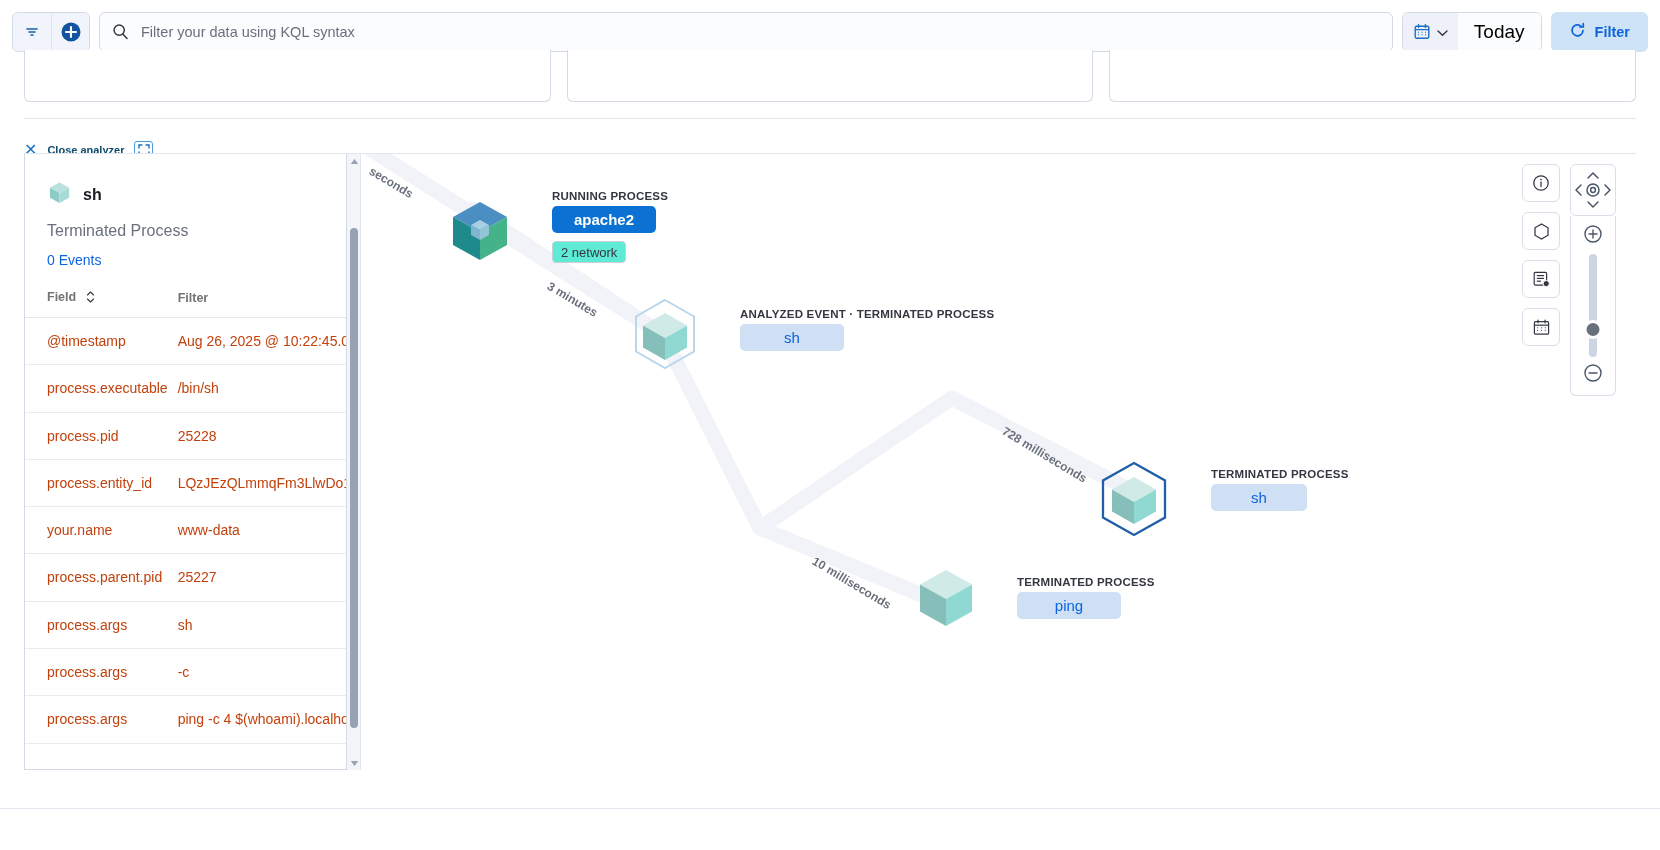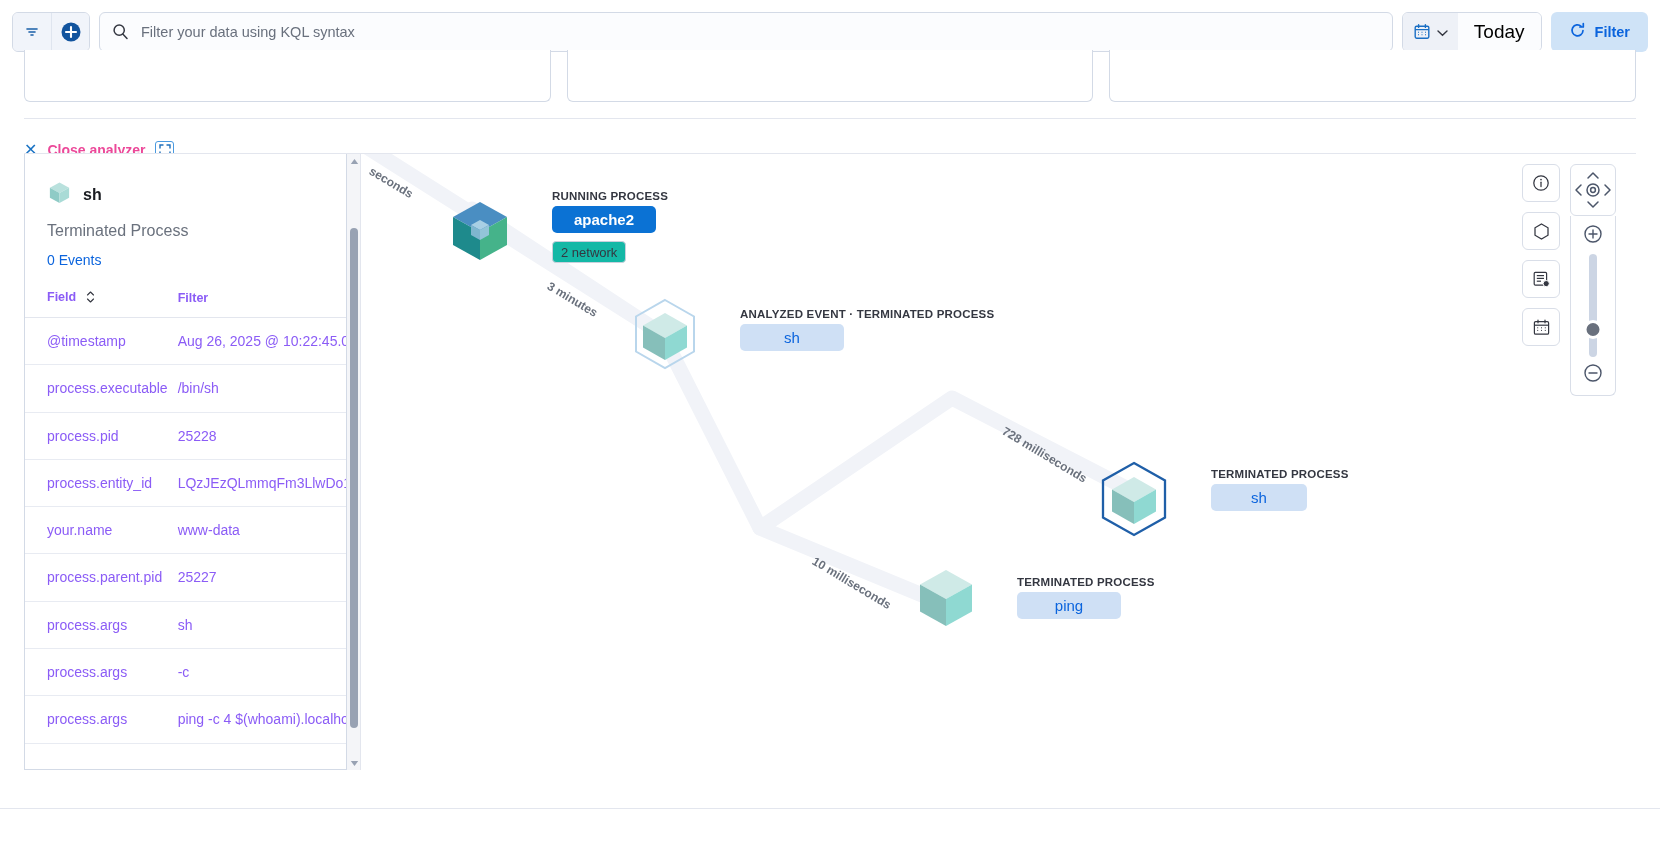--- a/index.html
+++ b/index.html
@@ -69,21 +69,21 @@
     position: absolute; left: 24px; top: 118px; width: 1612px; height: 1px;
     background: #e3e6ee;
   }
 
   
   .analyzerbar {
     position: absolute; left: 24px; top: 136px; width: 1612px; height: 28px;
     display: flex; align-items: center; gap: 10px;
   }
   .ca-x { color: #1a73c4; font-size: 16px; line-height: 1; cursor: pointer; }
-  .ca-label { color: #ec4899; font-size: 14px; font-weight: 700; cursor: pointer; }
+  .ca-label { color: #0c4a6e; font-size: 11px; font-weight: 700; cursor: pointer; }
   .ca-expand {
     width: 19px; height: 19px; border: 1px solid #4a9ae0; border-radius: 3px;
     display: flex; align-items: center; justify-content: center; cursor: pointer;
   }
 
   
   .analyzer {
     position: absolute; left: 24px; top: 153px; width: 1612px; height: 616px;
     border-top: 1px solid #e3e6ee;
   }
@@ -95,27 +95,27 @@
     overflow: hidden;
   }
   .dp-head { padding: 26px 22px 0 22px; }
   .dp-title-row { display: flex; align-items: center; gap: 11px; }
   .dp-title { font-size: 16px; font-weight: 700; color: #1a1c21; }
   .dp-subtitle { font-size: 16px; color: #6a717d; margin-top: 13px; }
   .dp-events { font-size: 14px; color: #0b64dd; margin-top: 12px; cursor: pointer; }
 
   table.dp-table { width: 100%; border-collapse: collapse; margin-top: 18px; }
   table.dp-table th {
-    text-align: left; font-size: 12.5px; font-weight: 700; color: #8b5cf6;
+    text-align: left; font-size: 12.5px; font-weight: 700; color: #737373;
     padding: 4px 0 11px 0; border-bottom: 1px solid #e3e6ee;
   }
   table.dp-table th.c1 { padding-left: 22px; width: 146px; }
   table.dp-table th.c2 { padding-left: 0; }
   table.dp-table td {
-    font-size: 14px; color: #8b5cf6; padding: 13px 10px 13px 0;
+    font-size: 14px; color: #c2410c; padding: 13px 10px 13px 0;
     border-bottom: 1px solid #e8ebf2; vertical-align: middle; line-height: 1.45;
   }
   table.dp-table td.c1 { padding-left: 22px; width: 146px; }
   .sorticon { display: inline-block; margin-left: 6px; vertical-align: -2px; }
 
   
   .dp-scroll {
     position: absolute; left: 323px; top: 0; width: 14px; height: 616px;
     background: #f4f5f8; border-right: 1px solid #e3e6ee;
   }
@@ -146,21 +146,21 @@
   }
   .nodepill {
     display: inline-flex; align-items: center; justify-content: center;
     height: 27px; padding: 0 16px; border-radius: 5px; font-size: 15px;
     min-width: 104px; cursor: pointer;
   }
   .pill-running { background: #0b72d4; color: #fff; font-weight: 700; }
   .pill-term { background: #cfe0f5; color: #0b64dd; }
   .badge {
     display: inline-flex; align-items: center; height: 22px; padding: 0 8px;
-    border: 1px solid #c9d0dc; border-radius: 4px; background: #14b8a6;
+    border: 1px solid #c9d0dc; border-radius: 4px; background: #5eead4;
     font-size: 13px; color: #343741; margin-top: 8px; cursor: pointer;
   }
   .edgelabel {
     position: absolute; font-size: 12px; font-weight: 700; color: #6a717d;
     white-space: nowrap; transform-origin: left top;
   }
 
   
   .ctrlcol { position: absolute; right: 76px; top: 10px; width: 38px; }
   .ctrlbtn {

